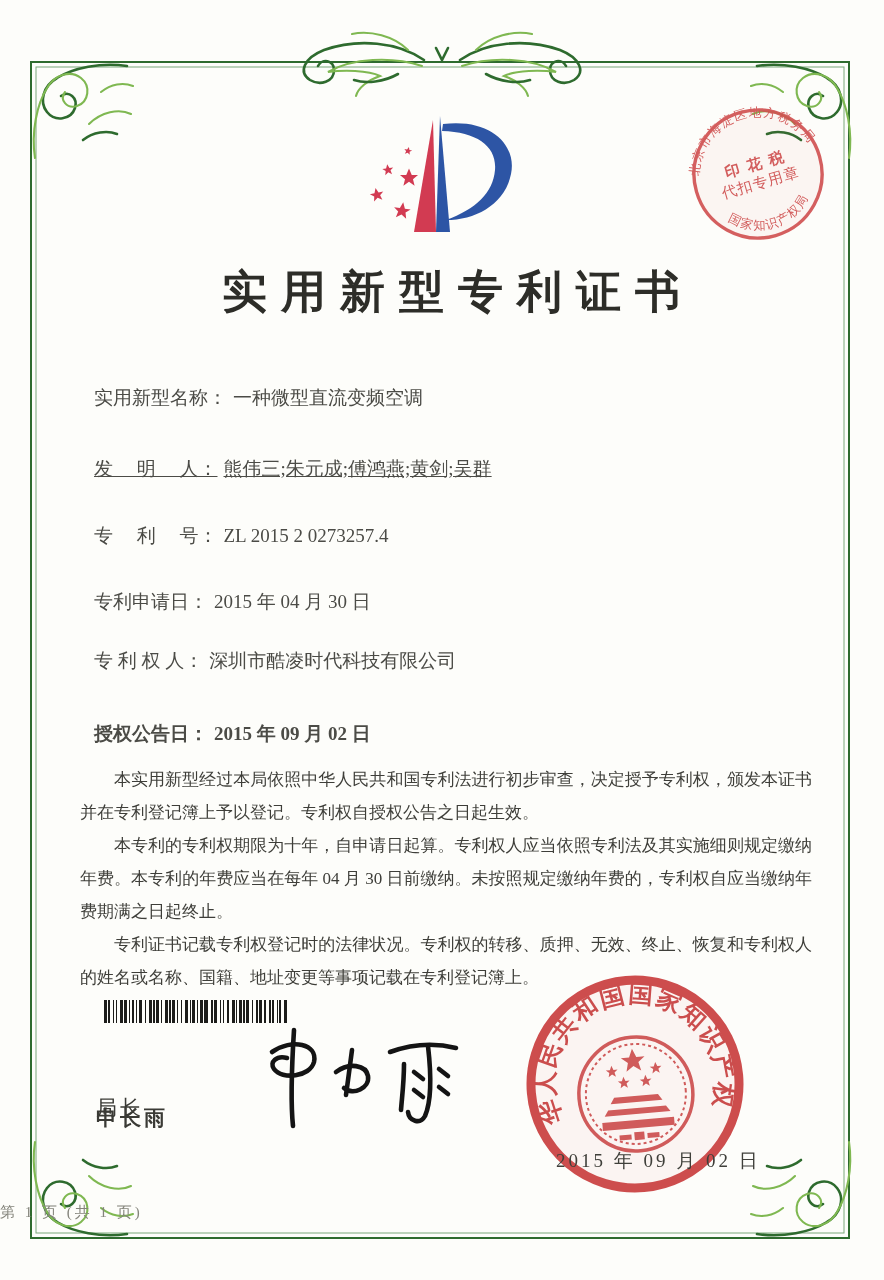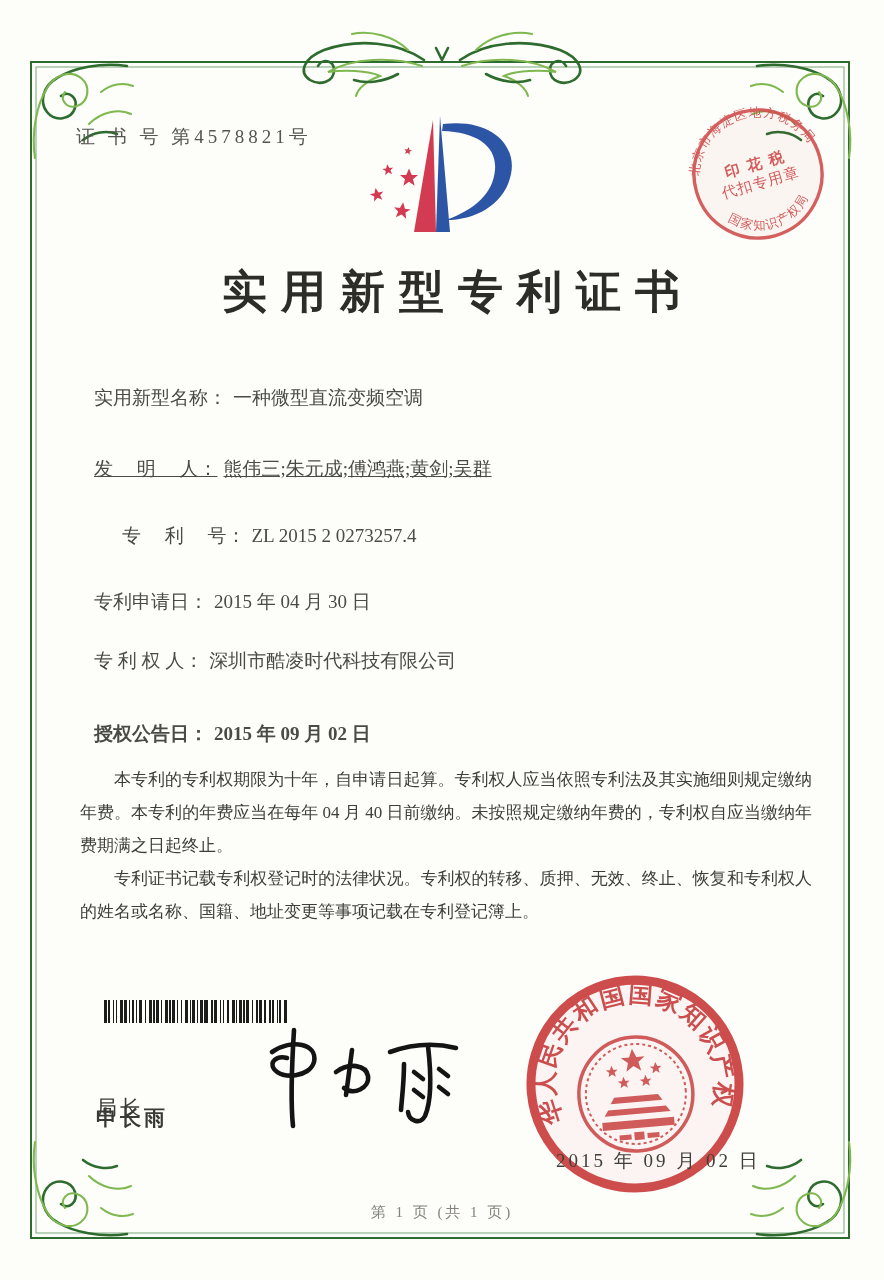--- a/index.html
+++ b/index.html
@@ -22,42 +22,42 @@
 
   .title{
     position:absolute;left:16px;top:262px;width:884px;text-align:center;
     font-size:45px;font-weight:600;letter-spacing:14px;color:#2d2d28;
   }
 
   .fields{position:absolute;left:94px;top:0;width:700px;font-size:19px;color:#4b4b46;}
   .field-row{position:absolute;left:0;white-space:nowrap;}
   .field-row .lbl{color:#4b4b46;}
   .field-row .val{margin-left:6px;color:#4b4b46;}
-  .fr1{top:385px;} .fr2{top:456px;text-decoration:underline;} .fr3{top:523px;margin-left:28px;}
+  .fr1{top:385px;} .fr2{top:456px;text-decoration:underline;} .fr3{top:523px;}
   .fr4{top:589px;} .fr5{top:648px;} .fr6{top:721px;font-weight:bold;}
 
   .paras{
     position:absolute;left:80px;top:763px;width:732px;
     font-size:17px;line-height:33px;text-align:justify;color:#3e3e39;
   }
   .paras p{margin:0;text-indent:2em;}
 
   .barcode{position:absolute;left:104px;top:1000px;width:238px;height:23px;}
 
   .sig-title{position:absolute;left:96px;top:1062px;font-size:21px;letter-spacing:3px;color:#3a3a35;margin-top:32px;}
   .sig-name{position:absolute;left:96px;top:1104px;font-size:21px;letter-spacing:3px;color:#3a3a35;font-weight:bold;}
   .signature{position:absolute;left:232px;top:1022px;width:245px;height:118px;}
   .sig-stroke{stroke:#141414;fill:none;stroke-width:4.6;stroke-linecap:round;stroke-linejoin:round;}
 
   .seal-date{
     position:absolute;left:556px;top:1148px;font-size:19px;letter-spacing:3px;
     color:#3f3f3a;z-index:5;
   }
   .footer{
-    position:absolute;left:0;top:1203px;width:884px;text-align:center;
+    position:absolute;left:0;top:1203px;width:884px;text-align:left;
     font-size:15px;letter-spacing:3px;color:#84847b;
   }
 </style>
 </head>
 <body>
 
 <div class="page">
 
   <svg class="frame-svg" viewBox="0 0 884 1280">
     <defs>
@@ -79,21 +79,20 @@
     <rect x="36" y="67" width="808" height="1166" fill="none" stroke="#7aa87a" stroke-width="1"></rect>
     <use href="#cornfl" transform="translate(31,62)"></use>
     <use href="#cornfl" transform="translate(853,62) scale(-1,1)"></use>
     <use href="#cornfl" transform="translate(31,1238) scale(1,-1)"></use>
     <use href="#cornfl" transform="translate(853,1238) scale(-1,-1)"></use>
     <use href="#cscroll" transform="translate(428,60)"></use>
     <use href="#cscroll" transform="translate(456,60) scale(-1,1)"></use>
     <path class="orn-d" d="M436,48 L442,60 L448,48"></path>
   </svg>
 
-  <div class="cert-number">证 书 号 第4578821号</div>
 
   <svg class="logo" viewBox="0 0 215 152">
     <defs>
       <polygon id="star" points="0,-10 2.9,-3.1 9.5,-3.1 4.2,1.2 5.9,8.1 0,4 -5.9,8.1 -4.2,1.2 -9.5,-3.1 -2.9,-3.1"></polygon>
     </defs>
     <path d="M103,10 L84,122 L106,122 Z" fill="#d23b52"></path>
     <path d="M110,6 L106,122 L120,122 Z" fill="#2d55a5"></path>
     <path d="M113,14 C162,8 187,36 181,64 C175,94 146,110 116,110 C146,99 163,83 165,60 C167,37 148,22 112,21 Z" fill="#2d55a5"></path>
     <use href="#star" fill="#d23b52" transform="translate(78,41) scale(0.42) rotate(12)"></use>
     <use href="#star" fill="#d23b52" transform="translate(58,60) scale(0.58) rotate(-8)"></use>
@@ -135,21 +134,22 @@
     </div>
     <div class="field-row fr5">
       <span class="lbl">专 利 权 人：</span><span class="val">深圳市酷凌时代科技有限公司</span>
     </div>
     <div class="field-row fr6">
       <span class="lbl">授权公告日：</span><span class="val">2015 年 09 月 02 日</span>
     </div>
   </div>
 
   <div class="paras">
-    <p>本专利的专利权期限为十年，自申请日起算。专利权人应当依照专利法及其实施细则规定缴纳年费。本专利的年费应当在每年 04 月 40 日前缴纳。未按照规定缴纳年费的，专利权自应当缴纳年费期满之日起终止。</p>
+    <p>本实用新型经过本局依照中华人民共和国专利法进行初步审查，决定授予专利权，颁发本证书并在专利登记簿上予以登记。专利权自授权公告之日起生效。</p>
+    <p>本专利的专利权期限为十年，自申请日起算。专利权人应当依照专利法及其实施细则规定缴纳年费。本专利的年费应当在每年 04 月 30 日前缴纳。未按照规定缴纳年费的，专利权自应当缴纳年费期满之日起终止。</p>
     <p>专利证书记载专利权登记时的法律状况。专利权的转移、质押、无效、终止、恢复和专利权人的姓名或名称、国籍、地址变更等事项记载在专利登记簿上。</p>
   </div>
 
   <svg class="barcode" id="barcode-svg" viewBox="0 0 238 23" preserveAspectRatio="none" shape-rendering="crispEdges">
       <rect x="0" y="0" width="2.9" height="23" fill="#1c1c1a"></rect>
       <rect x="4.35" y="0" width="1.45" height="23" fill="#1c1c1a"></rect>
       <rect x="8.7" y="0" width="1.45" height="23" fill="#1c1c1a"></rect>
       <rect x="11.599999999999998" y="0" width="1.45" height="23" fill="#1c1c1a"></rect>
       <rect x="15.949999999999998" y="0" width="2.9" height="23" fill="#1c1c1a"></rect>
       <rect x="20.299999999999997" y="0" width="2.9" height="23" fill="#1c1c1a"></rect>

